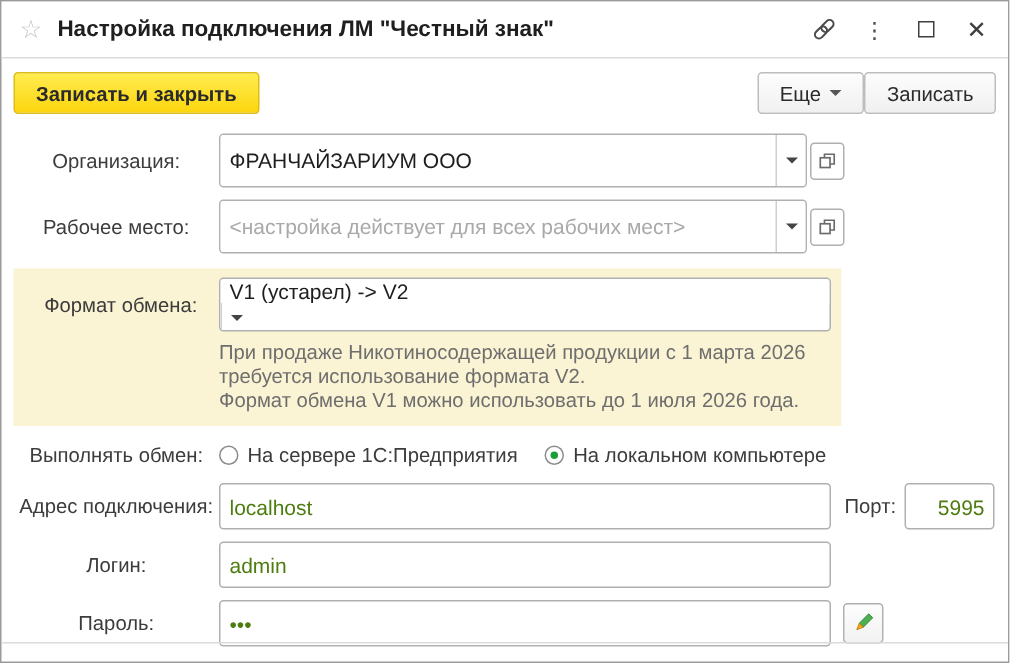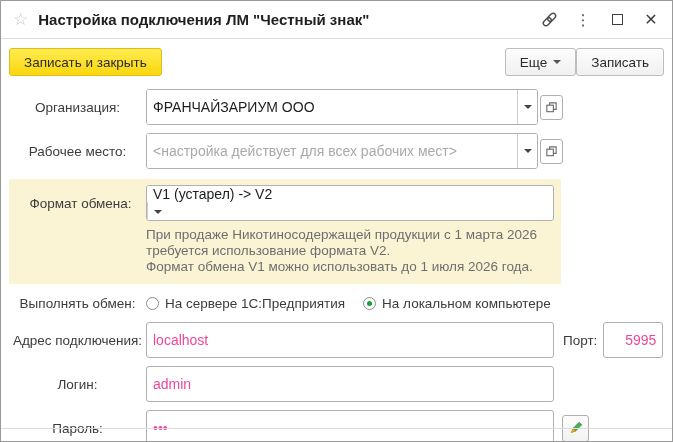--- a/index.html
+++ b/index.html
@@ -18,40 +18,40 @@
   .tb-icon { width:18px; height:18px; display:flex; align-items:center; justify-content:center;
              color:#4a4a4a; cursor:pointer; }
   .kebab { font-size:15px; color:#4a4a4a; letter-spacing:0; }
   .maxbox { width:11px; height:11px; border:1.5px solid #3f3f3f; }
   .closex { font-size:16px; color:#3f3f3f; }
   
   .cmdbar { height:46px; display:flex; align-items:center; padding:0 8px; }
   .btn { height:28px; display:inline-flex; align-items:center; padding:0 14px;
          border:1px solid #bdbdbd; border-radius:3px; font-size:13.5px; color:#2b2b2b;
          background:linear-gradient(#fdfdfd,#f0f0f0); cursor:pointer; white-space:nowrap; }
-  .btn-primary { font-weight:normal; border:1px solid #ddbd17;
+  .btn-primary { font-weight:bold; border:1px solid #ddbd17;
                  background:linear-gradient(#ffec50,#fcd60e); }
   .btn-more { margin-left:auto; gap:6px; }
   .caret { width:0; height:0; border-left:4px solid transparent; border-right:4px solid transparent;
            border-top:4px solid #555; display:inline-block; }
   
   .form { padding:4px 8px 0 8px; }
   .frow { display:flex; align-items:center; margin-bottom:8px; }
   .flabel { width:137px; flex:0 0 137px; font-size:13.5px; color:#3c3c3c;text-align:center; }
   .combo { display:flex; align-items:stretch; width:392px; height:36px;
            border:1px solid #b0b0b0; border-radius:3px; background:#fff; overflow:hidden; }
   .combo input { flex:1; min-width:0; border:none; outline:none; padding:0 6px;
                  font-size:14px; color:#1e1e1e; font-family:"Liberation Sans", sans-serif; }
   .combo input::placeholder { color:#a9a9a9; }
   .ddbtn { width:20px; flex:0 0 20px; border-left:1px solid #cfcfcf; display:flex;
            align-items:center; justify-content:center; cursor:pointer; background:#fff; }
   .openbtn { width:23px; height:25px; margin-left:2px; border:1px solid #b0b0b0; border-radius:3px;
              background:#fff; display:flex; align-items:center; justify-content:center; cursor:pointer; }
-  .tfield { height:36px; border:1px solid #b0b0b0; border-radius:3px; padding:0 6px;
-            font-size:14px; color:#ec4899; font-family:"Liberation Sans", sans-serif; outline:none; }
+  .tfield { height:31px; border:1px solid #b0b0b0; border-radius:3px; padding:0 6px;
+            font-size:14px; color:#4d7c0f; font-family:"Liberation Sans", sans-serif; outline:none; }
   
   .warn-panel { width:552px; background:#fbf4d4; padding:6px 0 9px 6px; margin:10px 0 12px 0; }
   .warn-panel .flabel { width:131px; flex:0 0 131px; }
   .warn-panel .combo { width:408px;flex-direction:column; }
   .warn-text { margin:6px 0 0 131px; font-size:13.5px; color:#6e6e6e; line-height:16px; width:410px; }
   
   .radio-opt { display:flex; align-items:center; cursor:pointer; }
   .radio { width:13px; height:13px; border:1px solid #8d8d8d; border-radius:50%;
            background:#fff; margin-right:6px; position:relative; flex:0 0 13px; }
   .radio.sel::after { content:""; position:absolute; inset:3px; border-radius:50%; background:#1a9e38; }

